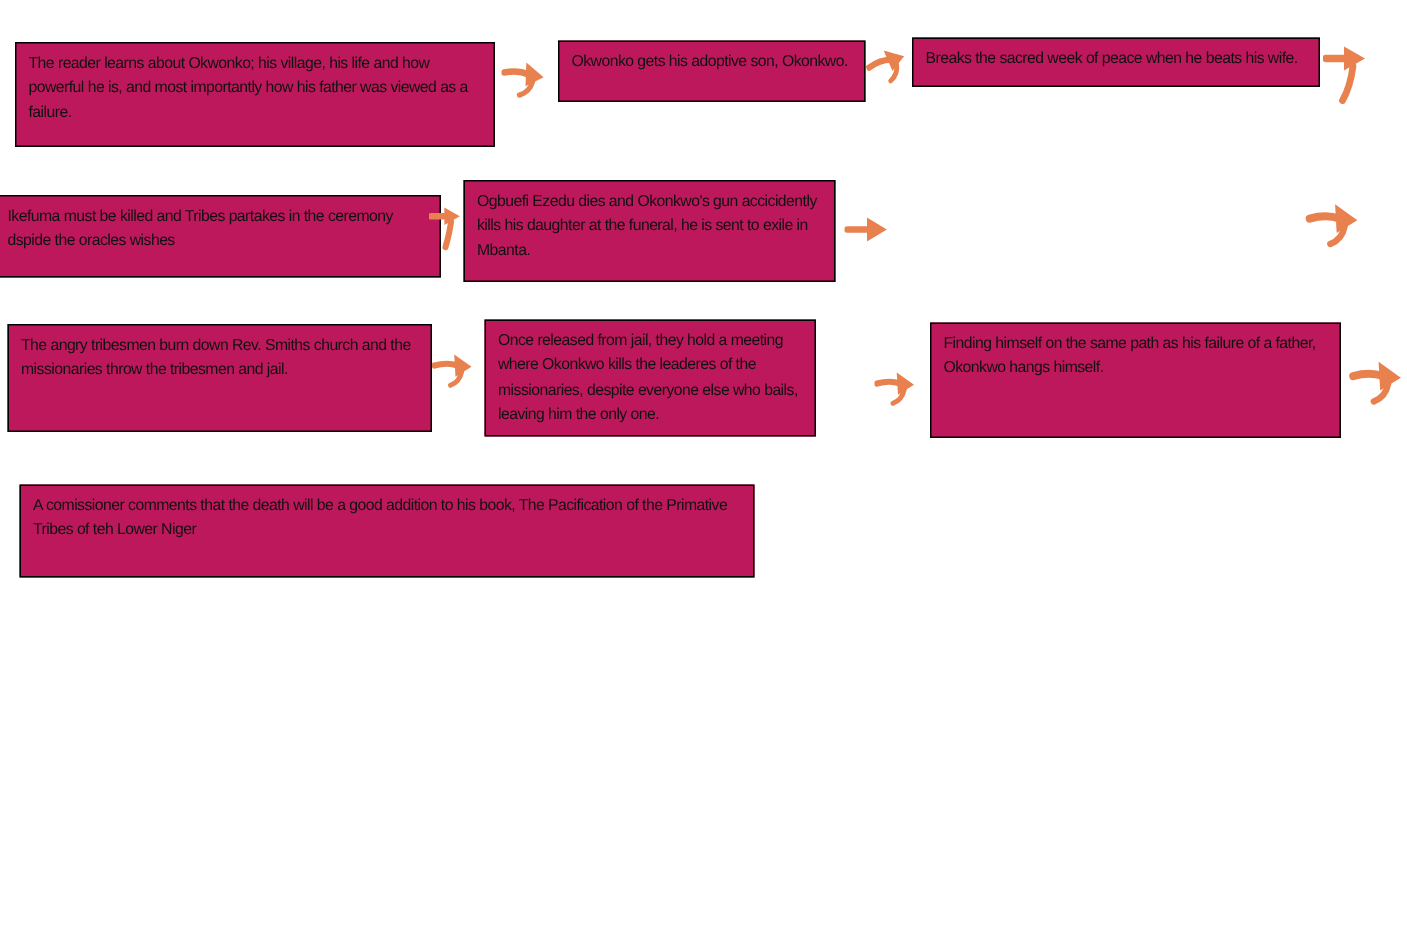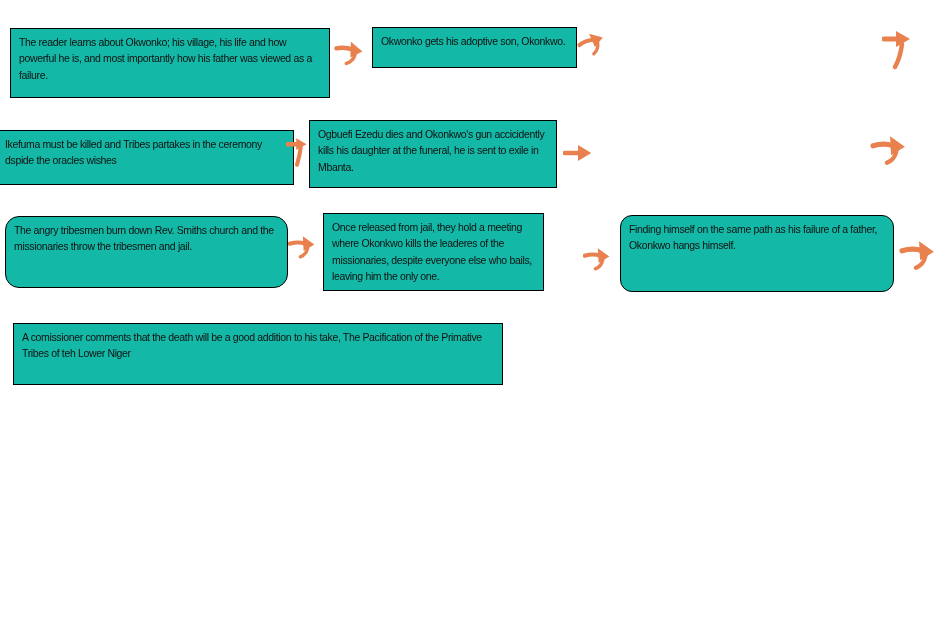--- a/index.html
+++ b/index.html
@@ -7,21 +7,21 @@
     position:relative;
     width:938px;height:623px;
     background:#fff;
     overflow:hidden;
     font-family:"Liberation Sans", sans-serif;
   }
   .tbox{
     position:absolute;
     box-sizing:border-box;
     border:1.5px solid var(--box-border,#000);
-    background:#14b8a6;
+    background:#be185d;
     padding:5px 8px;
     font-size:10.5px;
     letter-spacing:-0.35px;
     line-height:1.55;
     color:#111;
   }
   .arrow{
     position:absolute;
     color:var(--arrow-color,#E8814D);
   }
@@ -45,20 +45,23 @@
   <div class="tbox" style="left:372px;top:27px;width:205px;height:41px;">
     <span>Okwonko gets his adoptive son, Okonkwo.</span>
   </div>
 
   <svg class="arrow" style="left:578px;top:30px;transform:rotate(-20deg);" width="28" height="28" viewBox="0 0 34 34">
     <path d="M2 13 C 9 11, 15 11, 21 13" stroke="currentColor" stroke-width="5" fill="none" stroke-linecap="round"></path>
     <path d="M18 4 L32 14 L19 22 Z" fill="currentColor"></path>
     <path d="M24 18 C 23 23, 20 27, 15 29" stroke="currentColor" stroke-width="4" fill="none" stroke-linecap="round"></path>
   </svg>
 
+  <div class="tbox" style="left:608px;top:25px;width:272px;height:33px;">
+    <span>Breaks the sacred week of peace when he beats his wife.</span>
+  </div>
 
   <svg class="arrow" style="left:882px;top:30px;" width="30" height="42" viewBox="0 0 30 42">
     <path d="M2 9 L16 9" stroke="currentColor" stroke-width="5" fill="none" stroke-linecap="round"></path>
     <path d="M14 1 L28 9 L14 17 Z" fill="currentColor"></path>
     <path d="M20 14 C 19 22, 17 30, 13 37" stroke="currentColor" stroke-width="4.5" fill="none" stroke-linecap="round"></path>
   </svg>
 
   <div class="tbox" style="left:-4px;top:130px;width:298px;height:55px;">
     <span>Ikefuma must be killed and Tribes partakes in the ceremony dspide the oracles wishes</span>
   </div>
@@ -78,47 +81,47 @@
     <path d="M17 3 L32 12 L17 21 Z" fill="currentColor"></path>
   </svg>
 
 
   <svg class="arrow" style="left:868px;top:132px;" width="42" height="36" viewBox="0 0 34 34">
     <path d="M2 13 C 9 11, 15 11, 21 13" stroke="currentColor" stroke-width="5" fill="none" stroke-linecap="round"></path>
     <path d="M18 4 L32 14 L19 22 Z" fill="currentColor"></path>
     <path d="M24 18 C 23 23, 20 27, 15 29" stroke="currentColor" stroke-width="4" fill="none" stroke-linecap="round"></path>
   </svg>
 
-  <div class="tbox" style="left:5px;top:216px;width:283px;height:72px;border-radius:14px;">
+  <div class="tbox" style="left:5px;top:216px;width:283px;height:72px;">
     <span>The angry tribesmen burn down Rev. Smiths church and the missionaries throw the tribesmen and jail.</span>
   </div>
 
   <svg class="arrow" style="left:288px;top:230px;" width="28" height="34" viewBox="0 0 34 34">
     <path d="M2 13 C 9 11, 15 11, 21 13" stroke="currentColor" stroke-width="5" fill="none" stroke-linecap="round"></path>
     <path d="M18 4 L32 14 L19 22 Z" fill="currentColor"></path>
     <path d="M24 18 C 23 23, 20 27, 15 29" stroke="currentColor" stroke-width="4" fill="none" stroke-linecap="round"></path>
   </svg>
 
   <div class="tbox" style="left:323px;top:213px;width:221px;height:78px;">
     <span>Once released from jail, they hold a meeting where Okonkwo kills the leaderes of the missionaries, despite everyone else who bails, leaving him the only one.</span>
   </div>
 
   <svg class="arrow" style="left:583px;top:242px;" width="28" height="34" viewBox="0 0 34 34">
     <path d="M2 13 C 9 11, 15 11, 21 13" stroke="currentColor" stroke-width="5" fill="none" stroke-linecap="round"></path>
     <path d="M18 4 L32 14 L19 22 Z" fill="currentColor"></path>
     <path d="M24 18 C 23 23, 20 27, 15 29" stroke="currentColor" stroke-width="4" fill="none" stroke-linecap="round"></path>
   </svg>
 
-  <div class="tbox" style="left:620px;top:215px;width:274px;height:77px;border-radius:12px;">
+  <div class="tbox" style="left:620px;top:215px;width:274px;height:77px;">
     <span>Finding himself on the same path as his failure of a father, Okonkwo hangs himself.</span>
   </div>
 
   <svg class="arrow" style="left:897px;top:237px;" width="42" height="36" viewBox="0 0 34 34">
     <path d="M2 13 C 9 11, 15 11, 21 13" stroke="currentColor" stroke-width="5" fill="none" stroke-linecap="round"></path>
     <path d="M18 4 L32 14 L19 22 Z" fill="currentColor"></path>
     <path d="M24 18 C 23 23, 20 27, 15 29" stroke="currentColor" stroke-width="4" fill="none" stroke-linecap="round"></path>
   </svg>
 
   <div class="tbox" style="left:13px;top:323px;width:490px;height:62px;">
-    <span>A comissioner comments that the death will be a good addition to his take, The Pacification of the Primative Tribes of teh Lower Niger</span>
+    <span>A comissioner comments that the death will be a good addition to his book, The Pacification of the Primative Tribes of teh Lower Niger</span>
   </div>
 
 </div>
 
 </body></html>

